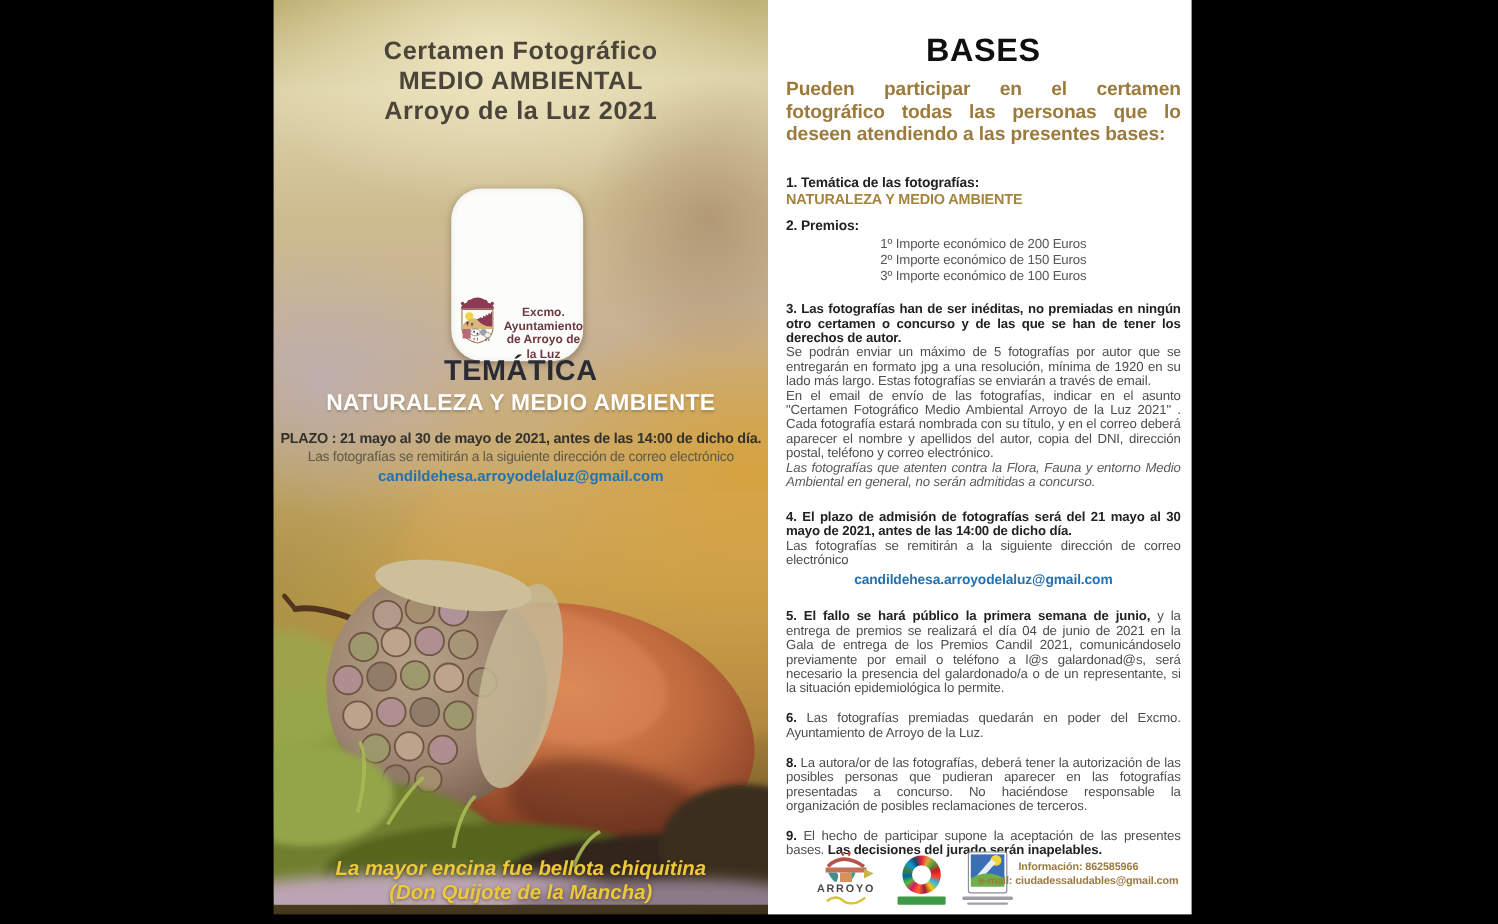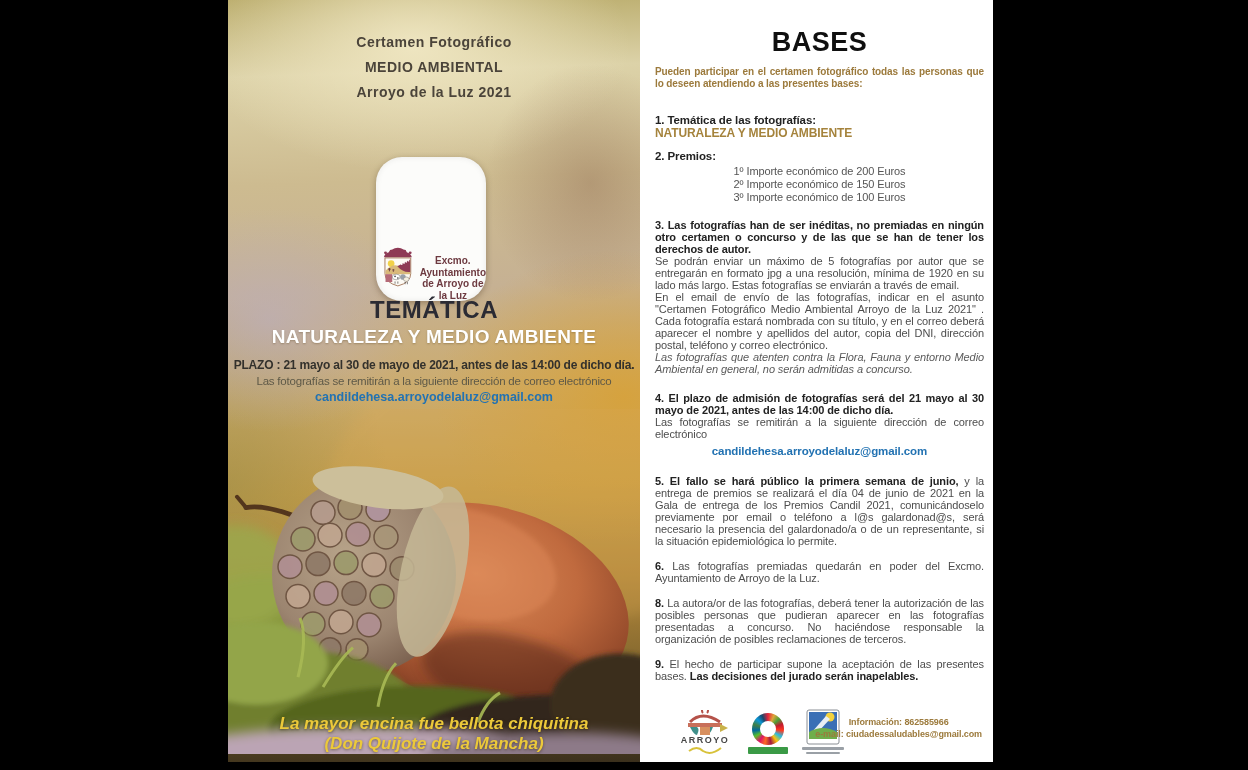--- a/index.html
+++ b/index.html
@@ -8,21 +8,21 @@
   
   .poster{position:absolute;left:228px;top:0;width:412px;height:762px;overflow:hidden;
     background:
       radial-gradient(150px 170px at 88% 24%, rgba(120,76,56,.30), transparent 70%),
       radial-gradient(210px 160px at 10% 42%, rgba(188,174,184,.75), transparent 70%),
       radial-gradient(270px 210px at 96% 52%, rgba(216,160,52,.80), transparent 70%),
       radial-gradient(310px 180px at 45% 6%,  rgba(240,231,195,.95), transparent 70%),
       radial-gradient(230px 270px at 0% 64%,  rgba(150,138,70,.55), transparent 70%),
       linear-gradient(178deg,#b9ab6a 0%,#dcd2a8 10%,#cdbb90 24%,#c6b193 38%,#ccab6a 52%,#c79e4a 64%,#b3883c 76%,#8a6c30 86%,#5c4a24 94%,#3a2f1c 100%);}
   .poster-title{position:absolute;top:30px;left:0;width:100%;text-align:center;
-    color:#4b443a;font-weight:600;font-size:14px;line-height:25px;letter-spacing:.5px;}
+    color:#4b443a;font-weight:600;font-size:21px;line-height:25px;letter-spacing:.5px;}
   .poster-title div{white-space:nowrap;}
   .badge{position:absolute;left:148px;top:157px;width:110px;height:144px;background:#fcfcfa;
     border-radius:26px;box-shadow:0 2px 6px rgba(60,40,20,.35), inset 0 0 6px rgba(0,0,0,.08);
     display:flex;flex-direction:row;align-items:flex-end;padding-top:5px;box-sizing:border-box;}
   .badge-caption{font-size:10px;font-weight:bold;color:#6d3a40;text-align:center;line-height:11.5px;margin-top:2px;}
   .tematica{position:absolute;top:296px;left:0;width:100%;text-align:center;}
   .tematica .t1{font-size:24px;font-weight:800;color:#2b2b33;letter-spacing:.5px;}
   .tematica .t2{font-size:19px;font-weight:800;color:#fff;letter-spacing:.3px;
     text-shadow:0 1px 2px rgba(90,70,30,.35);margin-top:2px;white-space:nowrap;}
   .plazo{position:absolute;top:358px;left:0;width:100%;text-align:center;}
@@ -33,21 +33,21 @@
   .quote{position:absolute;bottom:8px;left:0;width:100%;text-align:center;
     font-style:italic;font-weight:800;color:#ecc93a;font-size:17px;line-height:20px;
     text-shadow:0 1px 3px rgba(40,30,10,.55);}
   .quote div{white-space:nowrap;}
   
   .panel{position:absolute;left:640px;top:0;width:353px;height:762px;background:#fff;
     box-sizing:border-box;padding:28px 9px 0 15px;color:#4d4d4d;font-size:11px;
     line-height:1.09;letter-spacing:-.1px;}
   .panel p{margin:0;text-align:justify;}
   .bases-h{font-size:27px;font-weight:800;color:#0f0f0f;text-align:center;letter-spacing:.5px;margin:0 0 9px 0;}
-  .intro{font-weight:700;color:#9c7a3c;font-size:10px;line-height:1.18;}
+  .intro{font-weight:700;color:#9c7a3c;font-size:16px;line-height:1.18;}
   .sec{margin-top:13px;}
   .bold-black{font-weight:700;color:#222;}
   .item-label{font-weight:700;color:#222;font-size:11.5px;}
   .gold-center{text-align:center;font-weight:700;color:#a5833c;font-size:12px;margin-top:2px;}
   .prizes{text-align:center;color:#555;line-height:1.18;margin-top:3px;}
   .email-link{display:block;text-align:center;font-weight:700;color:#2272b2;font-size:11.5px;margin-top:5px;text-decoration:none;}
   .italic-note{font-style:italic;color:#5a5a5a;}
   .footer{position:absolute;left:15px;right:9px;bottom:6px;height:48px;}
   .logos{position:absolute;left:2px;bottom:2px;display:flex;align-items:flex-end;gap:14px;}
   .logo-arroyo{display:flex;flex-direction:column;align-items:center;margin-left:19px;}

